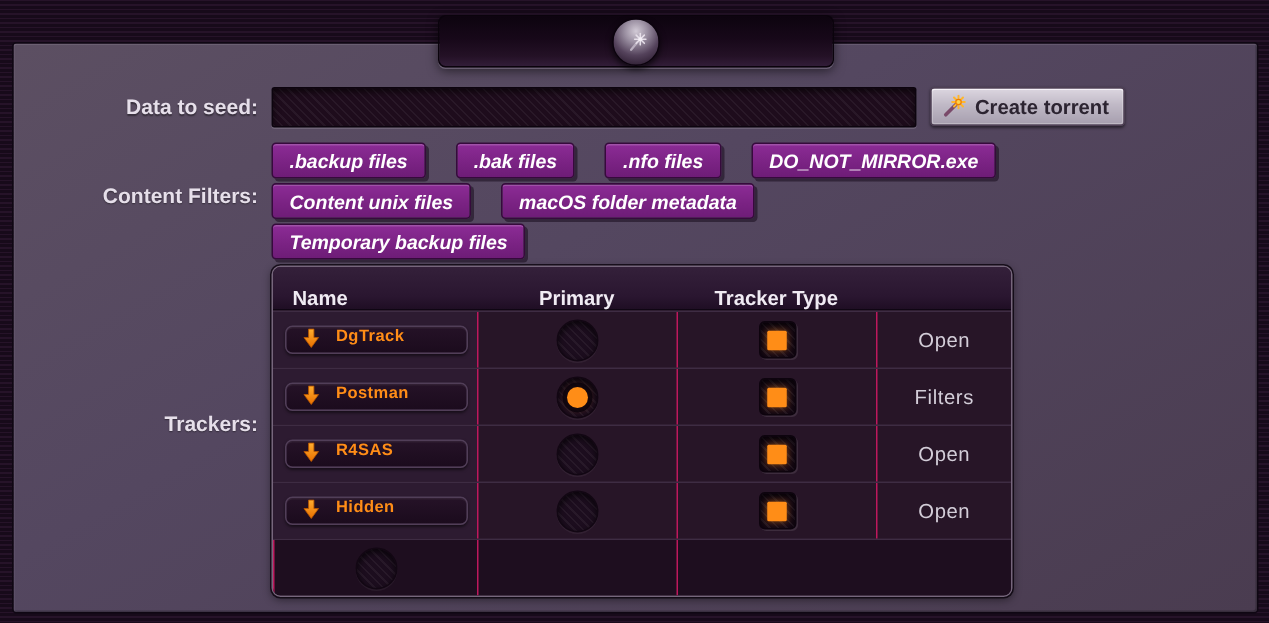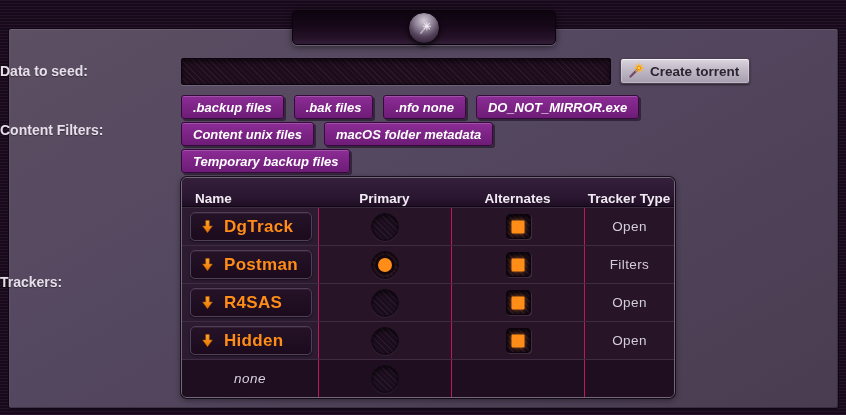--- a/index.html
+++ b/index.html
@@ -25,21 +25,21 @@
   }
   .knob{
     position:absolute;left:50%;top:1px;transform:translateX(-50%);
     width:30px;height:30px;border-radius:50%;
     background:radial-gradient(circle at 50% 26%,#d2cad6 0%,#9a8fa1 28%,#54425b 60%,#1e0f21 100%);
     border:1px solid #0b030d;box-shadow:0 2px 4px rgba(0,0,0,.7);
     display:flex;align-items:center;justify-content:center;cursor:pointer;
   }
   
   .form-label{
-    position:absolute;left:0;width:172px;
+    position:absolute;left:0;width:172px;text-align:right;
     color:#e6dfea;font-size:14px;font-weight:bold;
     text-shadow:0 1px 1px rgba(0,0,0,.4);
   }
   
   .seed-input{
     position:absolute;left:181px;top:58px;width:430px;height:27px;box-sizing:border-box;
     background-color:#1e0c1c;
     background-image:repeating-linear-gradient(45deg,rgba(255,255,255,.05) 0 1px,transparent 1px 4px);
     border:1px solid #0c040e;border-radius:2px;color:#e8e2ec;font-size:14px;padding:0 8px;
     box-shadow:inset 0 2px 5px rgba(0,0,0,.65),0 1px 0 rgba(255,255,255,.14);outline:none;
@@ -47,21 +47,21 @@
   .create-btn{
     position:absolute;left:620px;top:58px;height:26px;padding:0 10px 0 7px;
     display:flex;align-items:center;gap:6px;cursor:pointer;
     background:linear-gradient(#dcd6e0 0%,#c0b9c6 45%,#a69eae 100%);
     border:1px solid #4e4054;border-radius:3px;
     color:#2c2431;font-size:13.5px;font-weight:bold;
     box-shadow:inset 0 1px 0 #f5f1f7,inset 0 0 0 1px rgba(255,255,255,.25),0 1px 2px rgba(0,0,0,.5);
   }
   
   .chips{position:absolute;left:181px;top:95px;width:500px;display:flex;flex-direction:column;gap:3px;}
-  .chip-row{display:flex;gap:10px;}
+  .chip-row{display:flex;gap:20px;}
   .chip{
     display:inline-flex;align-items:center;height:22px;padding:0 11px;
     background:linear-gradient(#8c2c96 0%,#7b2384 55%,#6e1c77 100%);
     border:1px solid #360a3c;border-radius:3px;
     box-shadow:2px 2px 0 rgba(18,5,22,.5),inset 0 1px 0 rgba(255,255,255,.18);
     color:#ffffff;font-size:13px;font-weight:bold;font-style:italic;cursor:pointer;
     white-space:nowrap;
   }
   
   .table{
@@ -78,25 +78,25 @@
   }
   .t-header .hc{padding:0;text-align:center;margin-top:12px;}
   .t-header .hc.first{text-align:left;padding-left:13px;}
   .t-row{height:37px;align-items:center;background:#271527;border-top:1px solid #3e2c43;}
   .t-row:first-of-type{border-top:none;}
   .t-row .cell{height:100%;display:flex;align-items:center;justify-content:center;border-left:1px solid #be185d;}
   .t-row .cell.first{border-left:none;justify-content:flex-start;padding-left:8px;background:#2d1b31;}
   .t-row.none-row{background:#1e0e1f;}
   .t-row.none-row .cell.first{background:#1e0e1f;justify-content:center;padding-left:0;}
   .tracker-btn{
-    width:122px;height:29px;box-sizing:border-box;display:flex;align-items:center;gap:9px;padding:0 0 0 9px;
+    width:122px;height:19px;box-sizing:border-box;display:flex;gap:9px;padding:0 0 0 9px;
     background:linear-gradient(#251227 0%,#1b0b1d 100%);
     border:1px solid #513e58;border-radius:5px;cursor:pointer;
     box-shadow:inset 0 1px 0 rgba(255,255,255,.06),0 1px 2px rgba(0,0,0,.5);
-    color:var(--accent,#ff8d17);font-size:17px;font-weight:bold;letter-spacing:.3px;
+    color:var(--accent,#ff8d17);font-size:11px;font-weight:bold;letter-spacing:.3px;
   }
   .type-text{color:#d3cdd8;font-size:13.5px;letter-spacing:.4px;}
   .none-label{color:#d8d2dc;font-size:13.5px;font-style:italic;letter-spacing:.5px;}
   
   .radio{
     width:26px;height:26px;border-radius:50%;cursor:pointer;position:relative;
     background-color:#1c0d1e;
     background-image:repeating-linear-gradient(45deg,rgba(255,255,255,.05) 0 1px,transparent 1px 4px);
     box-shadow:inset 0 2px 4px rgba(0,0,0,.7),0 1px 0 rgba(255,255,255,.05);
     border:1px solid #120713;
@@ -161,38 +161,37 @@
     </svg>
   </span>
   <span>Create torrent</span>
 </button>
 
 <div class="form-label" style="top:122px;">Content Filters:</div>
 <div class="chips">
   <div class="chip-row">
     <span class="chip">.backup files</span>
     <span class="chip">.bak files</span>
-    <span class="chip">.nfo none</span>
+    <span class="chip">.nfo files</span>
     <span class="chip">DO_NOT_MIRROR.exe</span>
   </div>
   <div class="chip-row">
     <span class="chip">Content unix files</span>
     <span class="chip">macOS folder metadata</span>
   </div>
   <div class="chip-row">
     <span class="chip">Temporary backup files</span>
   </div>
 </div>
 
 <div class="form-label" style="top:274px;">Trackers:</div>
 <div class="table">
   <div class="t-header">
     <div class="hc first">Name</div>
     <div class="hc">Primary</div>
-    <div class="hc">Alternates</div>
     <div class="hc">Tracker Type</div>
   </div>
 
   <div class="t-row">
     <div class="cell first">
       <button class="tracker-btn">
         <span class="arrow-icon">
           <svg viewBox="0 0 16 16" width="15" height="15">
               <defs>
                 <linearGradient id="og" x1="0" y1="0" x2="0" y2="1">
@@ -277,23 +276,20 @@
       </div>
     <div class="cell">
         <span class="checkbox checked"></span>
       </div>
     <div class="cell">
         <span class="type-text">Open</span>
       </div>
   </div>
 
   <div class="t-row none-row">
-    <div class="cell first">
-      <span class="none-label">none</span>
-    </div>
     <div class="cell">
         <span class="radio"></span>
       </div>
     <div class="cell"></div>
     <div class="cell">
         <span class="type-text"></span>
       </div>
   </div>
 </div>
 

